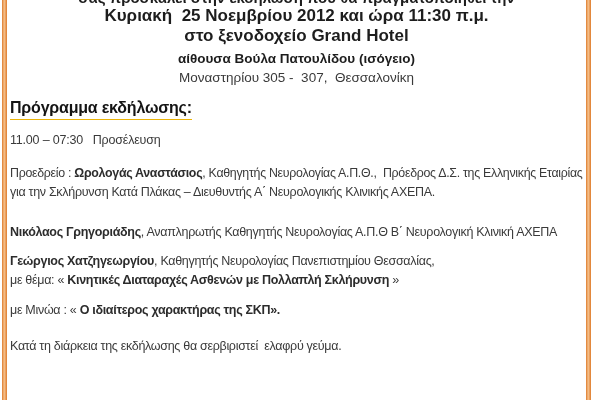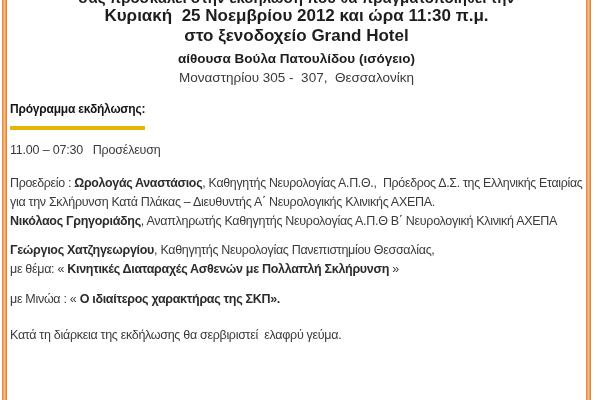--- a/index.html
+++ b/index.html
@@ -18,29 +18,29 @@
   .clipstrip{height:6px;overflow:hidden;text-align:center;}
   .clipstrip .inner{
     font-weight:bold;font-size:15px;line-height:15px;color:#1d1d1d;
     white-space:pre;transform:translateY(-10px);}
   .hdr{text-align:center;white-space:pre;color:#1d1d1d;}
   .hdr.big{font-size:17px;font-weight:bold;line-height:20px;}
   .hdr.mid{font-size:13.5px;font-weight:bold;line-height:15px;margin-top:5px;text-align:center;}
   .hdr.sml{font-size:13.5px;font-weight:normal;line-height:15px;margin-top:4px;color:#3a3a3a;}
   .section-heading-wrap{margin-top:14px;}
   .section-heading{
-    display:inline-block;font-size:12px;font-weight:bold;color:#141414;
-    letter-spacing:-0.2px;padding-bottom:10px;border-bottom:4px solid #eab308;
+    display:inline-block;font-size:16px;font-weight:bold;color:#141414;
+    letter-spacing:-0.2px;padding-bottom:2px;border-bottom:1px solid #eab308;
     white-space:pre;}
   .schedule{margin-top:12px;font-size:12.5px;line-height:16px;white-space:pre;letter-spacing:-0.2px;}
   .para{font-size:12.5px;letter-spacing:-0.3px;}
   .para .line{white-space:pre;line-height:19px;transform-origin:0 50%;}
   .para b{color:#2c2c2c;}
   .p1{margin-top:16px;}
-  .p2{margin-top:0;}
+  .p2{margin-top:21px;}
   .p3{margin-top:10px;}
   .p4{margin-top:11px;}
   .p5{margin-top:17px;}
 </style>
 </head>
 <body>
 
 <div class="edge left"></div>
 <div class="edge right"></div>
 

